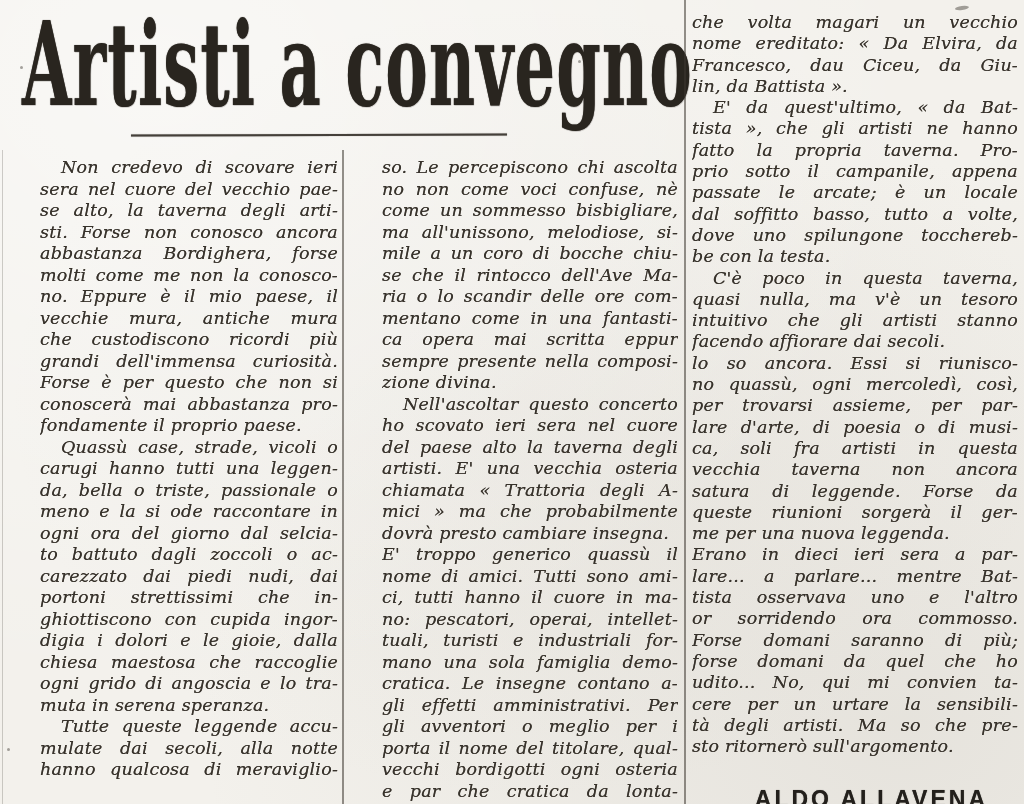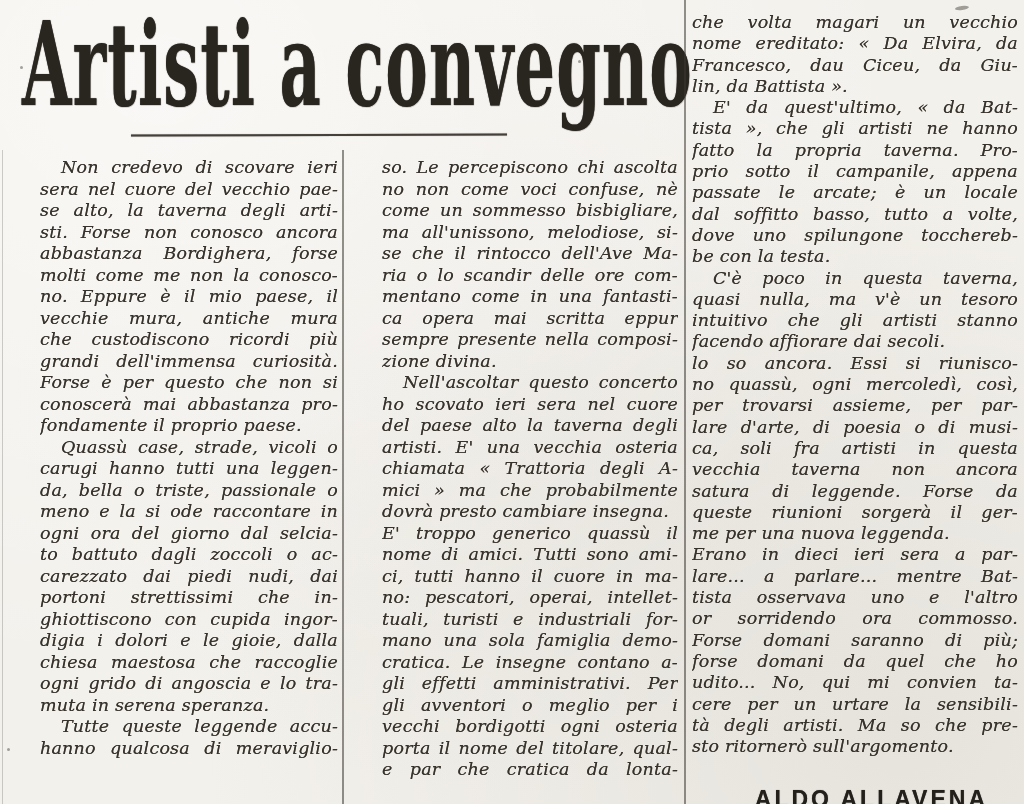--- a/index.html
+++ b/index.html
@@ -116,27 +116,29 @@
       <div class="line">ogni ora del giorno dal selcia-</div>
       <div class="line">to battuto dagli zoccoli o ac-</div>
       <div class="line">carezzato dai piedi nudi, dai</div>
       <div class="line">portoni strettissimi che in-</div>
       <div class="line">ghiottiscono con cupida ingor-</div>
       <div class="line">digia i dolori e le gioie, dalla</div>
       <div class="line">chiesa maestosa che raccoglie</div>
       <div class="line">ogni grido di angoscia e lo tra-</div>
       <div class="line para-end">muta in serena speranza.</div>
       <div class="line indent">Tutte queste leggende accu-</div>
+      <div class="line">mulate dai secoli, alla notte</div>
       <div class="line">hanno qualcosa di meraviglio-</div>
     </div>
   <div class="col col2">
       <div class="line">so. Le percepiscono chi ascolta</div>
       <div class="line">no non come voci confuse, nè</div>
       <div class="line">come un sommesso bisbigliare,</div>
       <div class="line">ma all'unissono, melodiose, si-</div>
+      <div class="line">mile a un coro di bocche chiu-</div>
       <div class="line">se che il rintocco dell'Ave Ma-</div>
       <div class="line">ria o lo scandir delle ore com-</div>
       <div class="line">mentano come in una fantasti-</div>
       <div class="line">ca opera mai scritta eppur</div>
       <div class="line">sempre presente nella composi-</div>
       <div class="line para-end">zione divina.</div>
       <div class="line indent">Nell'ascoltar questo concerto</div>
       <div class="line">ho scovato ieri sera nel cuore</div>
       <div class="line">del paese alto la taverna degli</div>
       <div class="line">artisti. E' una vecchia osteria</div>
@@ -145,22 +147,22 @@
       <div class="line para-end">dovrà presto cambiare insegna.</div>
       <div class="line">E' troppo generico quassù il</div>
       <div class="line">nome di amici. Tutti sono ami-</div>
       <div class="line">ci, tutti hanno il cuore in ma-</div>
       <div class="line">no: pescatori, operai, intellet-</div>
       <div class="line">tuali, turisti e industriali for-</div>
       <div class="line">mano una sola famiglia demo-</div>
       <div class="line">cratica. Le insegne contano a-</div>
       <div class="line">gli effetti amministrativi. Per</div>
       <div class="line">gli avventori o meglio per i</div>
+      <div class="line">porta il nome del titolare, qual-</div>
       <div class="line">vecchi bordigotti ogni osteria</div>
-      <div class="line">porta il nome del titolare, qual-</div>
       <div class="line">e par che cratica da lonta-</div>
     </div>
   <div class="col col3">
       <div class="line">che volta magari un vecchio</div>
       <div class="line">nome ereditato: « Da Elvira, da</div>
       <div class="line">Francesco, dau Ciceu, da Giu-</div>
       <div class="line para-end">lin, da Battista ».</div>
       <div class="line indent">E' da quest'ultimo, « da Bat-</div>
       <div class="line">tista », che gli artisti ne hanno</div>
       <div class="line">fatto la propria taverna. Pro-</div>

